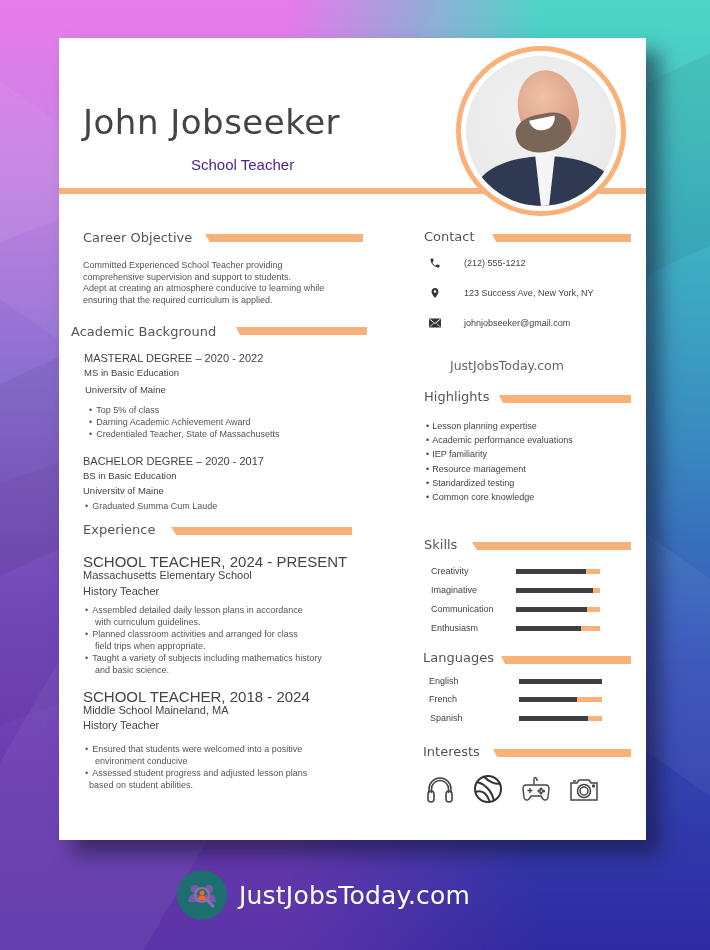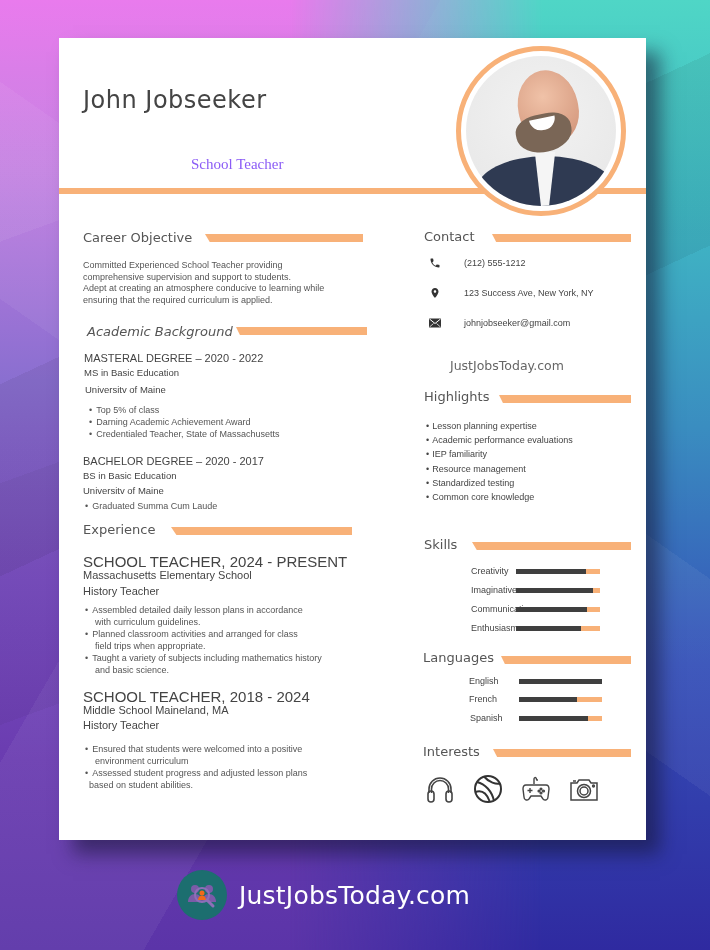--- a/index.html
+++ b/index.html
@@ -29,28 +29,28 @@
       position: absolute; left: 59px; top: 38px; width: 587px; height: 802px;
       background: #ffffff;
       box-shadow: 14px 14px 18px rgba(20,20,50,0.55);
       z-index: 2;
     }
     .header-line {
       position: absolute; left: 0; top: 150px; width: 587px; height: 6px;
       background: #f8b178;
     }
     .name {
-      position: absolute; left: 24px; top: 48px;
+      position: absolute; left: 24px; top: 64px;
       font-family: "DejaVu Sans", sans-serif;
-      font-size: 24px; color: #444; letter-spacing: 0.5px; font-weight: normal;
+      font-size: 34px; color: #444; letter-spacing: 0.5px; font-weight: normal;
     }
     .job-title {
       position: absolute; left: 132px; top: 118px;
-      font-family: Liberation Serif, serif;
-      font-size: 15px; color: #8b5cf6;
+      font-family: Liberation Sans, sans-serif;
+      font-size: 15px; color: #4c1d95;
     }
     .photo-ring {
       position: absolute; left: 397px; top: 8px; width: 170px; height: 170px;
       border-radius: 50%; border: 5px solid #f8b178; background: #fff; overflow: hidden;
     }
     .photo {
       position: absolute; left: 5px; top: 5px; width: 150px; height: 150px; border-radius: 50%;
       background: radial-gradient(circle at 50% 40%, #f2f2f2 0%, #e6e6e6 100%); overflow: hidden;
     }
     .photo .head {
@@ -93,21 +93,21 @@
     .job-sub { position: absolute; font-size: 11px; color: #444; }
 
     .contact-row { position: absolute; left: 370px; display: flex; align-items: center; font-size: 9px; color: #444; gap: 12px; }
     .contact-row .ic { width: 12px; height: 12px; margin-right: 11px; display: inline-flex; align-items: center; justify-content: center; }
     .watermark { position: absolute; left: 391px; top: 320px; font-family: "DejaVu Sans", sans-serif; font-size: 12.5px; color: #666; }
 
     .hl-list { position: absolute; left: 367px; top: 381px; list-style: none; font-size: 9px; color: #444; line-height: 14.2px; }
     .hl-list li::before { content: "\2022"; margin-right: 3px; }
 
     .skill-row { position: absolute; left: 372px; width: 170px; height: 12px; display: flex; align-items: center; }
-    .skill-label { font-size: 9px; color: #444; width: 85px; margin-left: 40px; }
+    .skill-label { font-size: 9px; color: #444; width: 85px; }
     .track { position: absolute; height: 5px; background: #f8b178; }
     .fill { position: absolute; left: 0; top: 0; height: 5px; background: #3f3f3f; }
 
     .interest-icons { position: absolute; left: 365px; top: 735px; display: flex; gap: 16px; }
     .interest-icons .ii { width: 32px; height: 32px; }
 
     .footer-brand { position: absolute; left: 177px; top: 870px; display: flex; align-items: center; z-index: 2; }
     .brand-logo { width: 50px; height: 50px; border-radius: 50%; background: #1c6e6f; display: flex; align-items: center; justify-content: center; }
     .brand-text { margin-left: 12px; font-family: "DejaVu Sans", sans-serif; font-size: 25px; color: #fff; letter-spacing: 0.2px; }
   </style>
@@ -134,21 +134,21 @@
 
   <div class="sec-title" style="left:24px;top:192px;">Career Objective</div>
   <div class="sec-bar" style="left:146px;top:196px;width:158px;"></div>
   <div class="body-text" style="left:24px;top:222px;">
     <div>Committed Experienced School Teacher providing</div>
     <div>comprehensive supervision and support to students.</div>
     <div>Adept at creating an atmosphere conducive to learning while</div>
     <div>ensuring that the required curriculum is applied.</div>
   </div>
 
-  <div class="sec-title" style="left:28px;top:286px;font-style:italic;">Academic Background</div>
+  <div class="sec-title" style="left:12px;top:286px;">Academic Background</div>
   <div class="sec-bar" style="left:177px;top:289px;width:131px;"></div>
 
   <div class="degree" style="left:25px;top:314px;">MASTERAL DEGREE – 2020 - 2022</div>
   <div class="sub" style="left:25px;top:329px;">MS in Basic Education</div>
   <div class="sub" style="left:26px;top:346px;">Universitv of Maine</div>
   <ul class="bullets" style="left:30px;top:366px;">
     <li><span>Top 5% of class</span></li>
     <li><span>Darning Academic Achievement Award</span></li>
     <li><span>Credentialed Teacher, State of Massachusetts</span></li>
   </ul>
@@ -169,21 +169,21 @@
   <ul class="bullets" style="left:26px;top:566px;">
     <li><span>Assembled detailed daily lesson plans in accordance</span><span class="cont">with curriculum guidelines.</span></li>
     <li><span>Planned classroom activities and arranged for class</span><span class="cont">field trips when appropriate.</span></li>
     <li><span>Taught a variety of subjects including mathematics history</span><span class="cont">and basic science.</span></li>
   </ul>
 
   <div class="job-head" style="left:24px;top:650px;">SCHOOL TEACHER, 2018 - 2024</div>
   <div class="job-sub" style="left:24px;top:666px;">Middle School Maineland, MA</div>
   <div class="job-sub" style="left:24px;top:681px;">History Teacher</div>
   <ul class="bullets" style="left:26px;top:705px;">
-    <li><span>Ensured that students were welcomed into a positive</span><span class="cont">environment curriculum</span></li>
+    <li><span>Ensured that students were welcomed into a positive</span><span class="cont">environment conducive</span></li>
     <li><span>Assessed student progress and adjusted lesson plans</span><span class="cont" style="padding-left:4px;">based on student abilities.</span></li>
   </ul>
 
   <div class="sec-title" style="left:365px;top:191px;">Contact</div>
   <div class="sec-bar" style="left:433px;top:196px;width:139px;"></div>
 
   <div class="contact-row" style="top:219px;">
     <span class="ic">
       <svg width="12" height="12" viewBox="0 0 24 24">
           <path fill="#333" d="M6.6 10.8c1.4 2.8 3.8 5.1 6.6 6.6l2.2-2.2c.3-.3.7-.4 1-.2 1.1.4 2.3.6 3.6.6.6 0 1 .4 1 1V20c0 .6-.4 1-1 1C10.6 21 3 13.4 3 4c0-.6.4-1 1-1h3.5c.6 0 1 .4 1 1 0 1.3.2 2.5.6 3.6.1.3 0 .7-.2 1L6.6 10.8z"></path>

